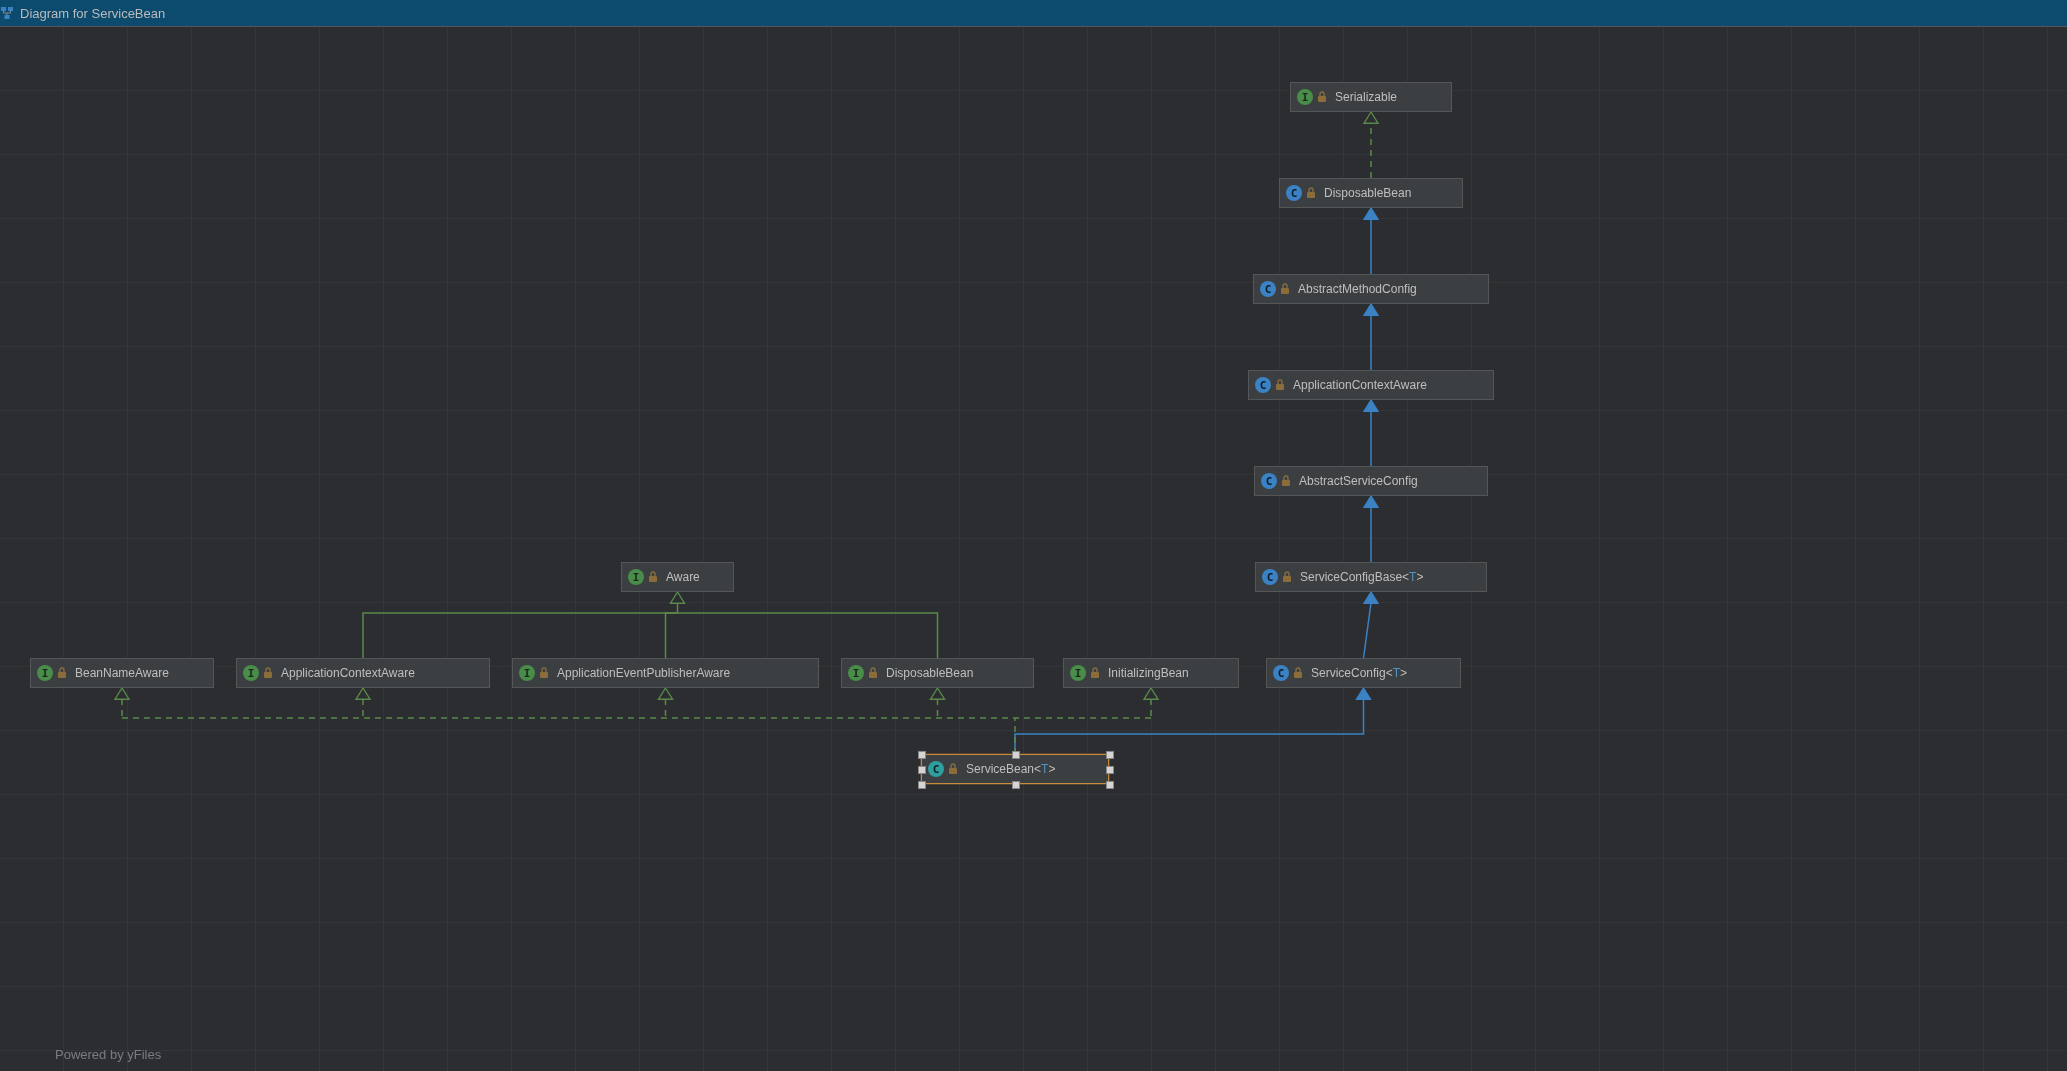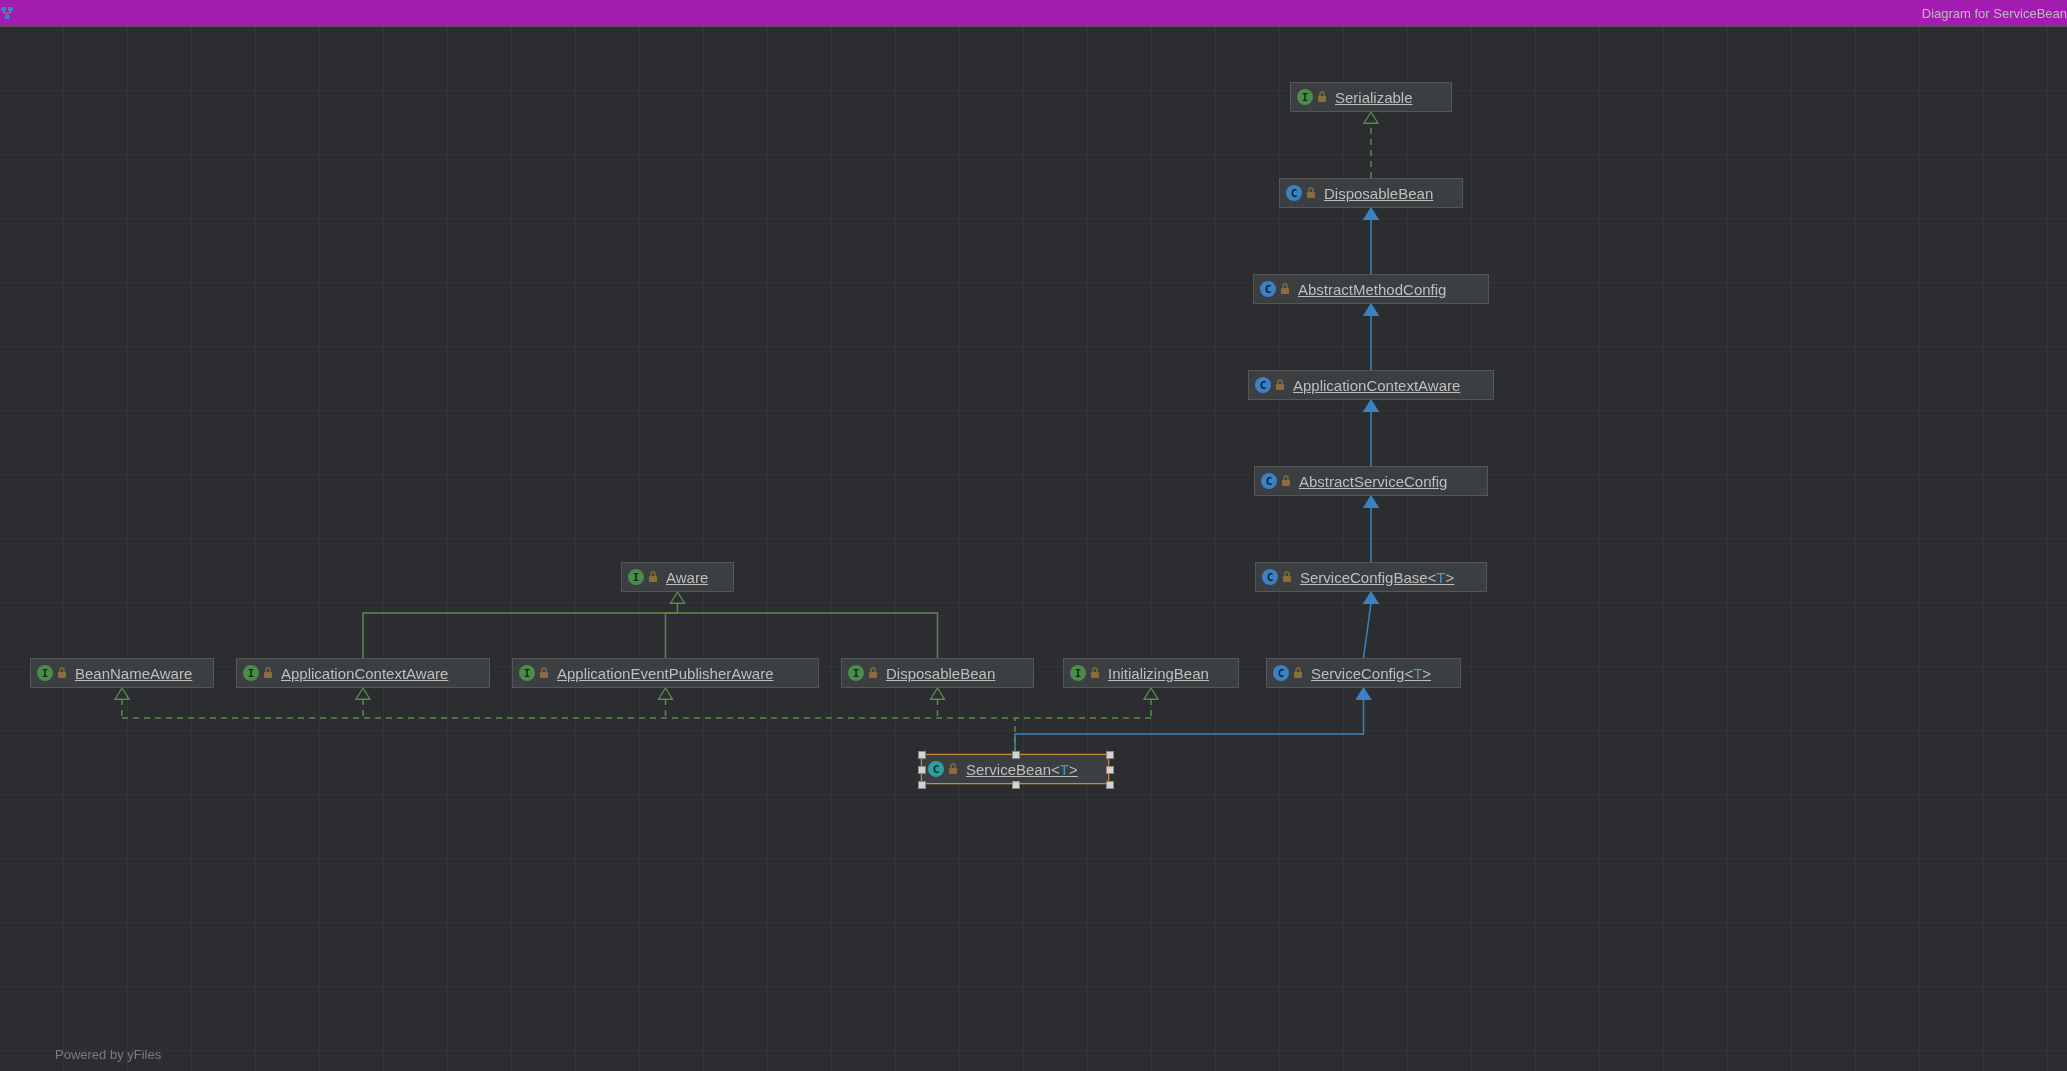--- a/index.html
+++ b/index.html
@@ -7,25 +7,25 @@
     padding: 0;
     width: 100%;
     height: 100%;
     background: #2b2d30;
     font-family: "Segoe UI", Arial, sans-serif;
     color: #bbbbbb;
     overflow: hidden;
   }
   .title-bar {
     height: 26px;
-    background: #a21caf;
+    background: #0c4a6e;
     border-bottom: 1px solid #555;
     display: flex;
     align-items: center;
-    justify-content: space-between;
+    justify-content: flex-start;
     font-size: 13px;
     color: #bbbbbb;
   }
   .title-icon {
     width: 14px;
     height: 14px;
     margin-right: 6px;
     display: inline-flex;
     align-items: center;
     justify-content: center;
@@ -90,23 +90,22 @@
     width: 10px;
     height: 12px;
     margin-right: 8px;
     display: inline-flex;
     align-items: flex-end;
     justify-content: center;
     flex-shrink: 0;
   }
   .lock-icon svg { display:block; }
   .nlabel {
-    font-size: 15px;
+    font-size: 12px;
     color: #bfbfbf;
-    text-decoration: underline;
   }
   .generic { color: #5394c4; }
   svg.edges {
     position: absolute;
     top: 0; left: 0;
     width: 100%; height: 100%;
     pointer-events: none;
   }
 </style>
 </head>

